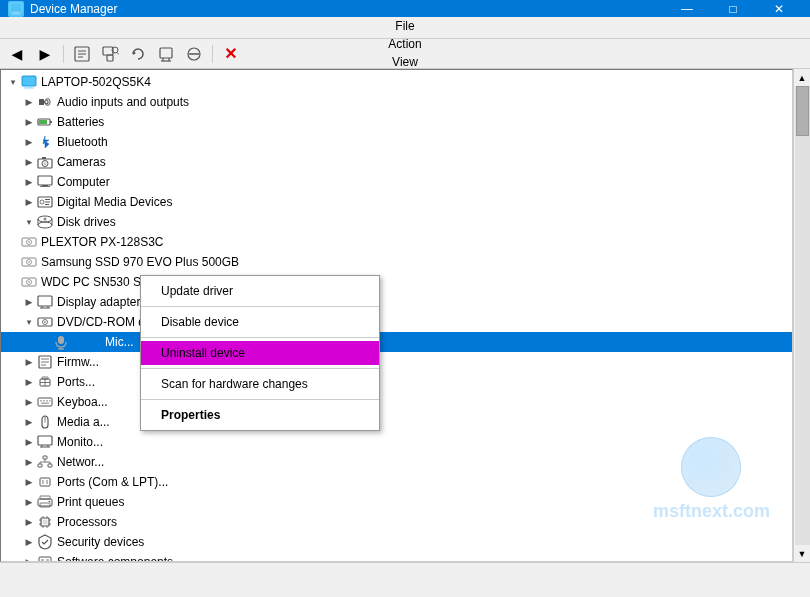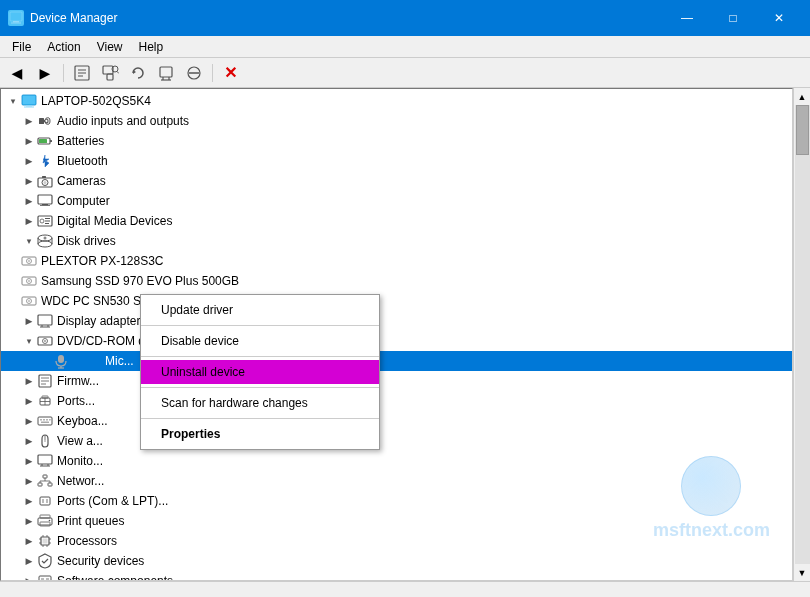--- a/index.html
+++ b/index.html
@@ -1,21 +1,21 @@
 <!DOCTYPE html>
 <html><head>
   <meta charset="utf-8">
   <style>
     * { margin: 0; padding: 0; box-sizing: border-box; }
     body { font-family: 'Segoe UI', Tahoma, sans-serif; font-size: 12px; background: #f0f0f0; width: 810px; height: 597px; overflow: hidden; }
     
     
     .title-bar {
       background: #0078d7;
-      height: 36px;
+      height: 17px;
       display: flex;
       align-items: center;
       padding: 0 8px;
       color: white;
       justify-content: space-between;
     }
     .title-bar-left {
       display: flex;
       align-items: center;
       gap: 6px;
@@ -44,20 +44,21 @@
     }
 
     
     .menu-bar {
       background: #f0f0f0;
       border-bottom: 1px solid #ccc;
       display: flex;
       align-items: center;
       height: 22px;
       padding: 0 4px;
+      flex-direction: column;
     }
     .menu-item {
       padding: 2px 8px;
       cursor: pointer;
       font-size: 12px;
     }
 
     
     .toolbar {
       background: #f0f0f0;
@@ -498,21 +499,21 @@
 
       <div class="tree-item indent-1">
         <div class="expand-btn">▶</div>
         <div class="item-icon">
           <svg width="16" height="16" viewBox="0 0 16 16">
             <path d="M5 6 Q5 2 8 2 Q11 2 11 6 L11 11 Q11 14 8 14 Q5 14 5 11 Z" fill="none" stroke="#555" stroke-width="1.2"></path>
             <line x1="8" y1="2" x2="8" y2="7" stroke="#555" stroke-width="0.8"></line>
             <circle cx="8" cy="8" r="1" fill="#555" opacity="0.4"></circle>
           </svg>
         </div>
-        <span class="item-label">View a...</span>
+        <span class="item-label">Media a...</span>
       </div>
 
       <div class="tree-item indent-1">
         <div class="expand-btn">▶</div>
         <div class="item-icon">
           <svg width="16" height="16" viewBox="0 0 16 16">
             <rect x="1" y="2" width="14" height="9" rx="1" fill="none" stroke="#555" stroke-width="1.2"></rect>
             <line x1="5" y1="11" x2="5" y2="13" stroke="#555" stroke-width="1"></line>
             <line x1="11" y1="11" x2="11" y2="13" stroke="#555" stroke-width="1"></line>
             <line x1="3" y1="13" x2="13" y2="13" stroke="#555" stroke-width="1"></line>

